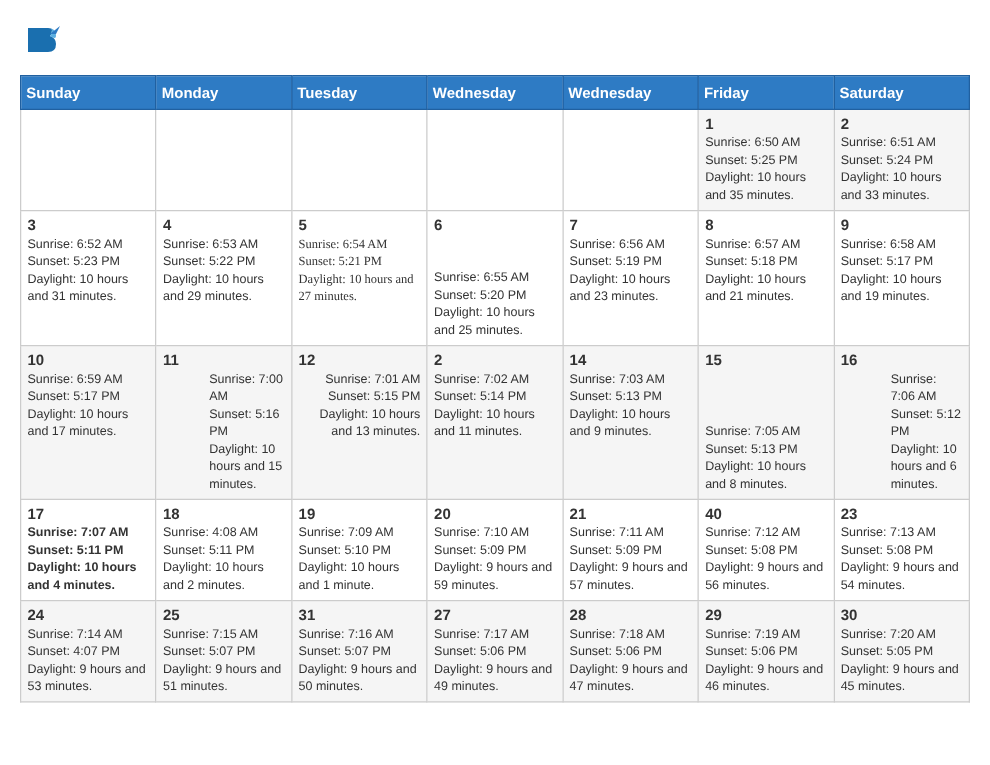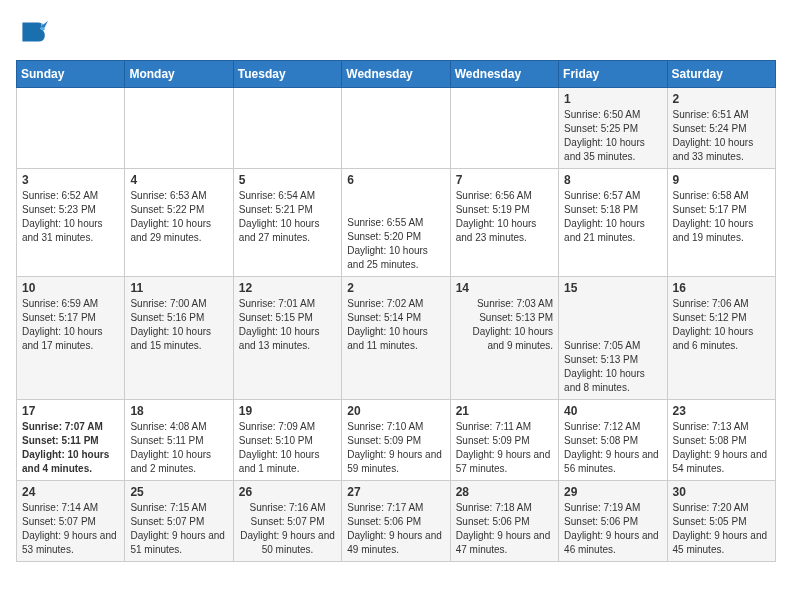--- a/index.html
+++ b/index.html
@@ -157,21 +157,21 @@
 Daylight: 10 hours and 31 minutes.</div>
         </td>
         <td>
           <div class="day-number">4</div>
           <div class="day-info" style="white-space: pre-line;">Sunrise: 6:53 AM
 Sunset: 5:22 PM
 Daylight: 10 hours and 29 minutes.</div>
         </td>
         <td>
           <div class="day-number">5</div>
-          <div class="day-info" style="white-space: pre-line;">Sunrise: 6:54 AM
+          <div class="day-info" style="white-space: pre-line; font-family: Liberation Serif, serif;">Sunrise: 6:54 AM
 Sunset: 5:21 PM
 Daylight: 10 hours and 27 minutes.</div>
         </td>
         <td>
           <div class="day-number">6</div>
           <div class="day-info" style="white-space: pre-line; margin-top: 29px;">Sunrise: 6:55 AM
 Sunset: 5:20 PM
 Daylight: 10 hours and 25 minutes.</div>
         </td>
         <td>
@@ -195,51 +195,51 @@
       </tr>
       <tr>
         <td>
           <div class="day-number">10</div>
           <div class="day-info" style="white-space: pre-line;">Sunrise: 6:59 AM
 Sunset: 5:17 PM
 Daylight: 10 hours and 17 minutes.</div>
         </td>
         <td>
           <div class="day-number">11</div>
-          <div class="day-info" style="white-space: pre-line;">Sunrise: 7:00 AM
+          <div class="day-info" style="white-space: pre-line; margin-left: 37px;">Sunrise: 7:00 AM
 Sunset: 5:16 PM
 Daylight: 10 hours and 15 minutes.</div>
         </td>
         <td>
           <div class="day-number">12</div>
-          <div class="day-info" style="white-space: pre-line;">Sunrise: 7:01 AM
+          <div class="day-info" style="white-space: pre-line; text-align: right;">Sunrise: 7:01 AM
 Sunset: 5:15 PM
 Daylight: 10 hours and 13 minutes.</div>
         </td>
         <td>
           <div class="day-number">2</div>
           <div class="day-info" style="white-space: pre-line;">Sunrise: 7:02 AM
 Sunset: 5:14 PM
 Daylight: 10 hours and 11 minutes.</div>
         </td>
         <td>
           <div class="day-number">14</div>
-          <div class="day-info" style="white-space: pre-line; text-align: right;">Sunrise: 7:03 AM
+          <div class="day-info" style="white-space: pre-line;">Sunrise: 7:03 AM
 Sunset: 5:13 PM
 Daylight: 10 hours and 9 minutes.</div>
         </td>
         <td>
           <div class="day-number">15</div>
           <div class="day-info" style="white-space: pre-line; margin-top: 44px;">Sunrise: 7:05 AM
 Sunset: 5:13 PM
 Daylight: 10 hours and 8 minutes.</div>
         </td>
         <td>
           <div class="day-number">16</div>
-          <div class="day-info" style="white-space: pre-line;">Sunrise: 7:06 AM
+          <div class="day-info" style="white-space: pre-line; margin-left: 40px;">Sunrise: 7:06 AM
 Sunset: 5:12 PM
 Daylight: 10 hours and 6 minutes.</div>
         </td>
       </tr>
       <tr>
         <td>
           <div class="day-number">17</div>
           <div class="day-info" style="white-space: pre-line; font-weight: bold;">Sunrise: 7:07 AM
 Sunset: 5:11 PM
 Daylight: 10 hours and 4 minutes.</div>
@@ -278,32 +278,32 @@
           <div class="day-number">23</div>
           <div class="day-info" style="white-space: pre-line;">Sunrise: 7:13 AM
 Sunset: 5:08 PM
 Daylight: 9 hours and 54 minutes.</div>
         </td>
       </tr>
       <tr>
         <td>
           <div class="day-number">24</div>
           <div class="day-info" style="white-space: pre-line;">Sunrise: 7:14 AM
-Sunset: 5:07 PM
+Sunset: 4:07 PM
 Daylight: 9 hours and 53 minutes.</div>
         </td>
         <td>
           <div class="day-number">25</div>
           <div class="day-info" style="white-space: pre-line;">Sunrise: 7:15 AM
 Sunset: 5:07 PM
 Daylight: 9 hours and 51 minutes.</div>
         </td>
         <td>
-          <div class="day-number">26</div>
-          <div class="day-info" style="white-space: pre-line; text-align: center;">Sunrise: 7:16 AM
+          <div class="day-number">31</div>
+          <div class="day-info" style="white-space: pre-line;">Sunrise: 7:16 AM
 Sunset: 5:07 PM
 Daylight: 9 hours and 50 minutes.</div>
         </td>
         <td>
           <div class="day-number">27</div>
           <div class="day-info" style="white-space: pre-line;">Sunrise: 7:17 AM
 Sunset: 5:06 PM
 Daylight: 9 hours and 49 minutes.</div>
         </td>
         <td>

